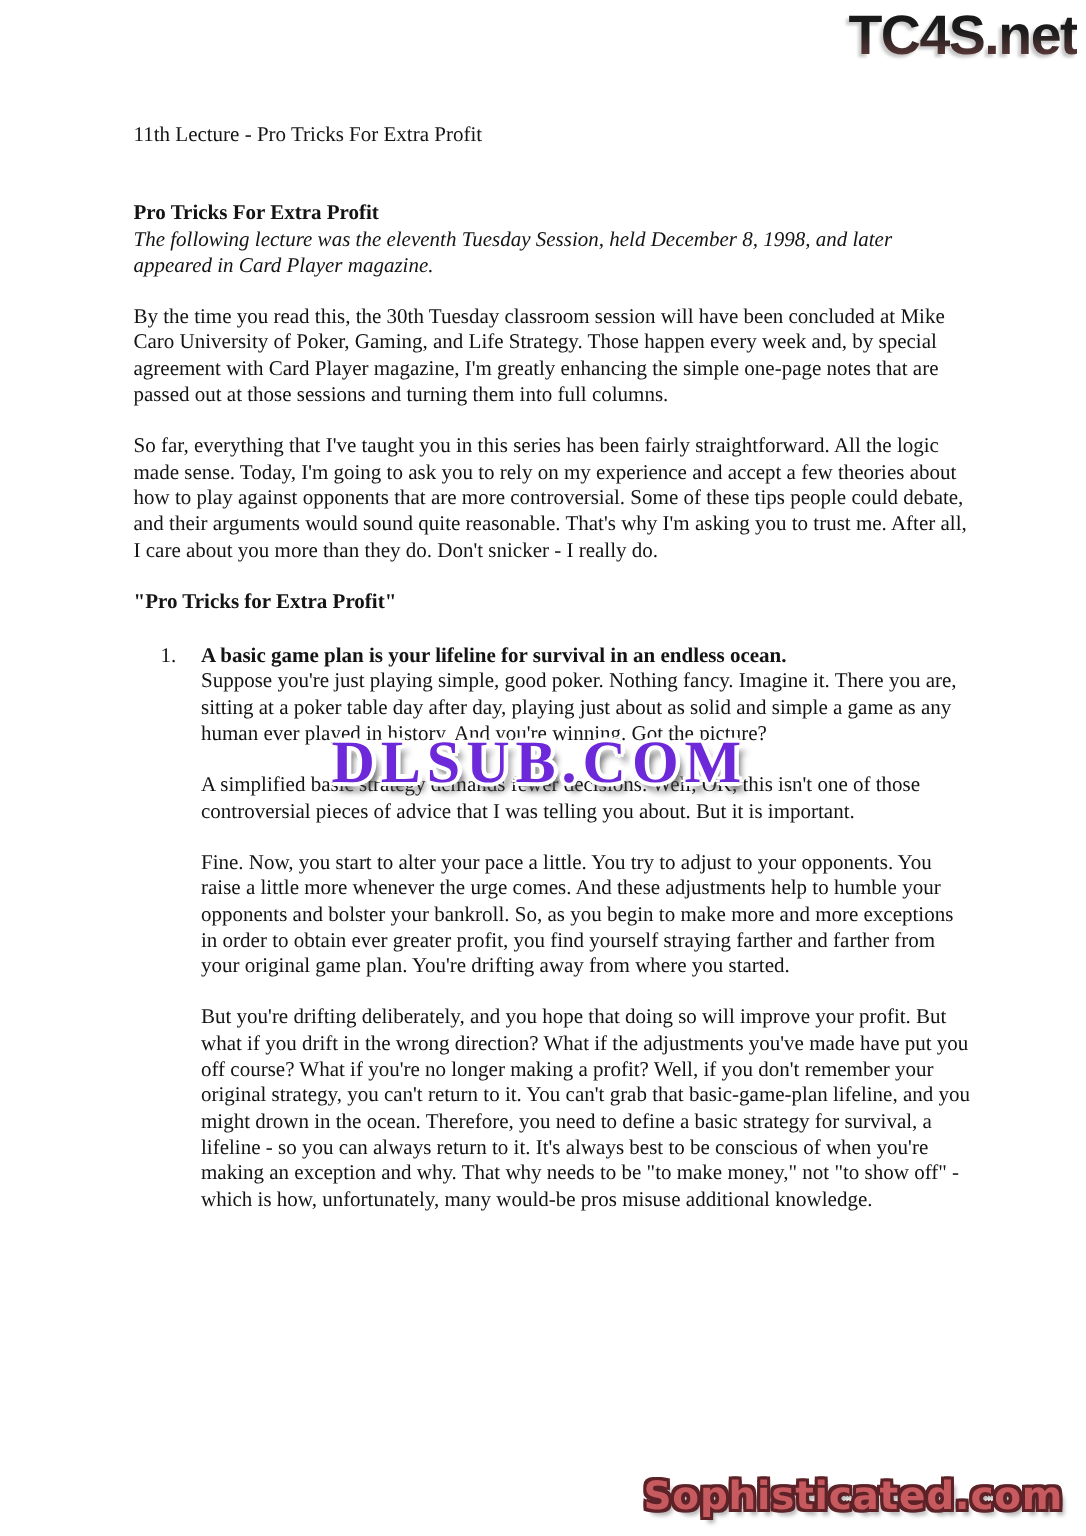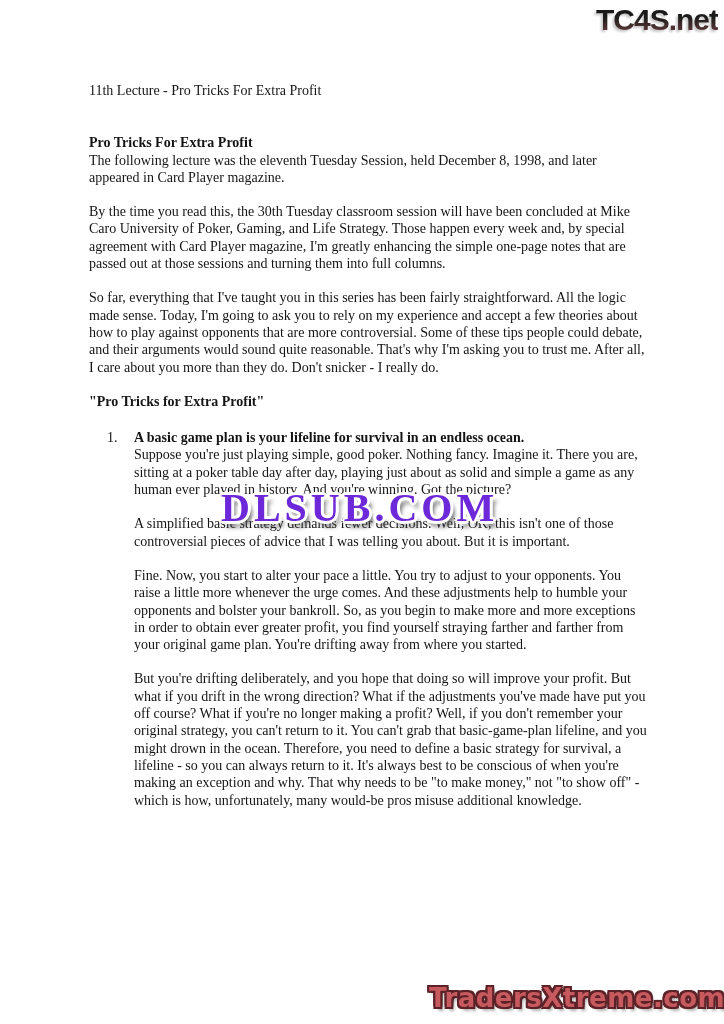--- a/index.html
+++ b/index.html
@@ -17,21 +17,21 @@
   .content {
     position: absolute;
     left: 89px; top: 82px;
     width: 558px;
     font-size: 14px;
     line-height: 17.3px;
   }
   .doc-title { margin: 0 0 35px 0; }
   .heading-block { margin: 0 0 17px 0; }
   .bold { font-weight: bold; }
-  .italic { }
+  .italic { font-style: italic; }
   .section-heading { font-weight: bold; margin: 0 0 17px 0; }
   .para { margin: 0 0 17px 0; }
   .quote-heading { font-weight: bold; margin: 0 0 19px 0; }
 
   
   .list-item { display: flex; }
   .li-num {
     width: 45px; min-width: 45px;
     padding-left: 18px;
     box-sizing: border-box;
@@ -39,21 +39,21 @@
   .li-body { flex: 1; }
   .li-heading { font-weight: bold; }
   .li-body .para:first-of-type { margin-top: 0; }
 
   
   .wm-top {
     position: absolute;
     top: 3px; right: 6px;
     font-family: "Liberation Sans", sans-serif;
     font-weight: bold;
-    font-size: 30px;
+    font-size: 37px;
     letter-spacing: -1px;
     background: linear-gradient(180deg, #151515 0%, #1c1c1c 42%, #4a3030 72%, #7b4a47 100%);
     -webkit-background-clip: text;
     background-clip: text;
     color: transparent;
     filter: drop-shadow(-2px 2px 1px #c8c8c8);
     white-space: nowrap;
     z-index: 5;
   }
 
@@ -125,15 +125,15 @@
         <p class="para">A simplified basic strategy demands fewer decisions. Well, OK, this isn't one of those controversial pieces of advice that I was telling you about. But it is important.</p>
         <p class="para">Fine. Now, you start to alter your pace a little. You try to adjust to your opponents. You raise a little more whenever the urge comes. And these adjustments help to humble your opponents and bolster your bankroll. So, as you begin to make more and more exceptions in order to obtain ever greater profit, you find yourself straying farther and farther from your original game plan. You're drifting away from where you started.</p>
         <p class="para">But you're drifting deliberately, and you hope that doing so will improve your profit. But what if you drift in the wrong direction? What if the adjustments you've made have put you off course? What if you're no longer making a profit? Well, if you don't remember your original strategy, you can't return to it. You can't grab that basic-game-plan lifeline, and you might drown in the ocean. Therefore, you need to define a basic strategy for survival, a lifeline - so you can always return to it. It's always best to be conscious of when you're making an exception and why. That why needs to be "to make money," not "to show off" - which is how, unfortunately, many would-be pros misuse additional knowledge.</p>
       </div>
     </div>
 
   </div>
 
   <div class="wm-mid">DLSUB.COM</div>
 
-  <div class="wm-bottom">TradersXtreme.com</div>
+  <div class="wm-bottom">Sophisticated.com</div>
 
 </div>
 
 </body></html>

